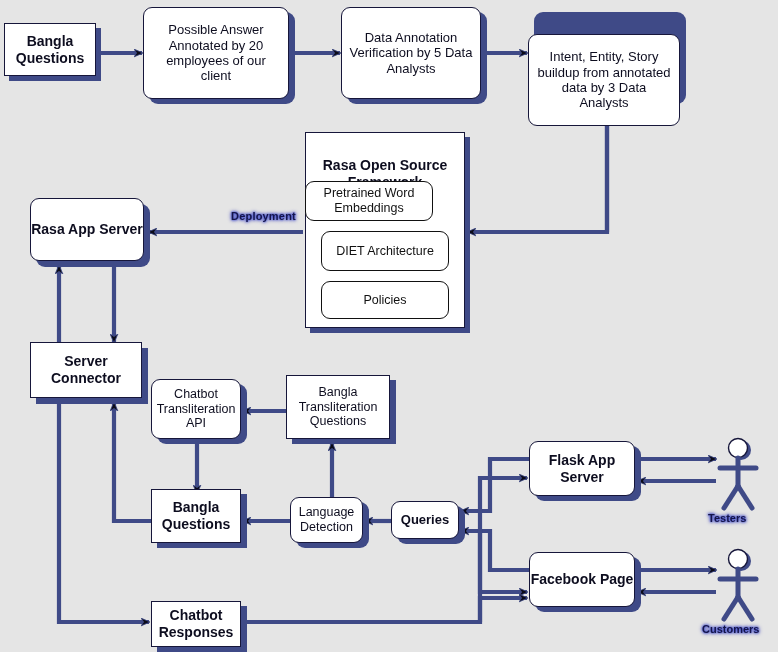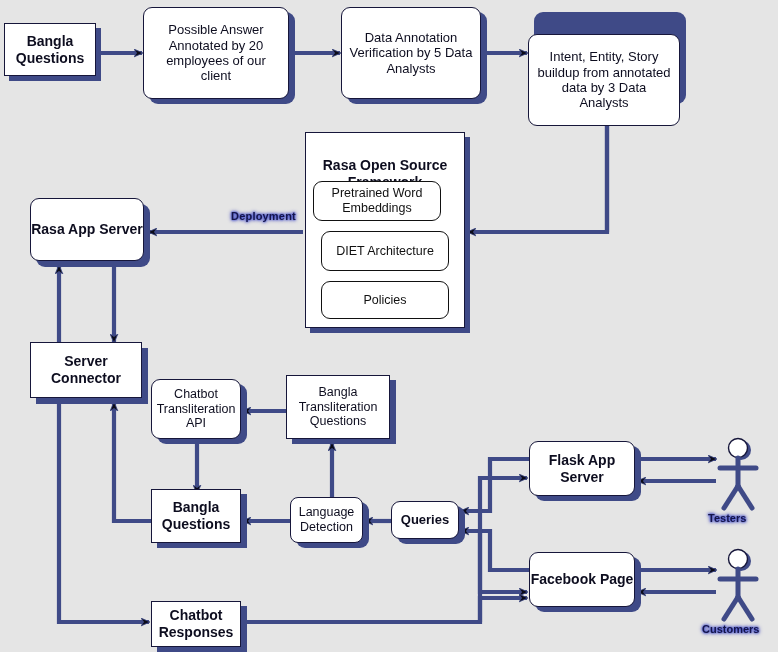--- a/index.html
+++ b/index.html
@@ -117,35 +117,35 @@
 
   <div class="node rounded t-normal fs13" style="left:143px;top:7px;width:146px;height:92px;padding:0 8px;">Possible Answer Annotated by 20 employees of our client</div>
 
   <div class="node rounded t-normal fs13" style="left:341px;top:7px;width:140px;height:92px;padding:0 0;">Data Annotation Verification by 5 Data Analysts</div>
 
   <div class="node rounded t-normal fs13" style="left:528px;top:7px;width:152px;height:92px;padding:0 7px;margin-top:27px;">Intent, Entity, Story buildup from annotated data by 3 Data Analysts</div>
 
   <div class="node" style="left:305px;top:132px;width:160px;height:196px;display:block;">
     <div style="padding:24px 10px 0;font-weight:bold;font-size:14px;line-height:1.2;text-align:center;">Rasa Open Source Framework</div>
   </div>
-  <div class="inner-node" style="left:313px;top:181px;width:128px;height:40px;padding:0 4px;">Pretrained Word Embeddings</div>
+  <div class="inner-node" style="left:305px;top:181px;width:128px;height:40px;padding:0 4px;">Pretrained Word Embeddings</div>
   <div class="inner-node" style="left:321px;top:281px;width:128px;height:38px;padding:0 4px;">Policies</div>
   <div class="inner-node" style="left:321px;top:231px;width:128px;height:40px;padding:0 4px;">DIET Architecture</div>
 
   <div class="node rounded t-bold fs14" style="left:30px;top:198px;width:114px;height:63px;">Rasa App Server</div>
 
   <div class="node t-bold fs14" style="left:30px;top:342px;width:112px;height:56px;">Server Connector</div>
 
   <div class="node rounded t-normal fs12" style="left:151px;top:379px;width:90px;height:60px;padding:0 3px;">Chatbot Transliteration API</div>
 
   <div class="node t-normal fs12" style="left:286px;top:375px;width:104px;height:64px;padding:0 3px;">Bangla Transliteration Questions</div>
 
   <div class="node t-bold fs14" style="left:151px;top:489px;width:90px;height:54px;">Bangla Questions</div>
 
-  <div class="node rounded t-normal fs12" style="left:290px;top:497px;width:73px;height:46px;padding:0 3px;border-radius:8px;">Language Detection</div>
+  <div class="node rounded t-normal fs12" style="left:290px;top:497px;width:73px;height:46px;padding:0 3px;">Language Detection</div>
 
   <div class="node rounded t-bold fs13" style="left:391px;top:501px;width:68px;height:38px;">Queries</div>
 
   <div class="node rounded t-bold fs14" style="left:529px;top:441px;width:106px;height:55px;">Flask App Server</div>
 
   <div class="node rounded t-bold fs14" style="left:529px;top:552px;width:106px;height:55px;">Facebook Page</div>
 
   <div class="node t-bold fs14" style="left:151px;top:601px;width:90px;height:46px;">Chatbot Responses</div>
 
   <div class="edge-label" style="left:196px;top:210px;padding-left:35px;">Deployment</div>

